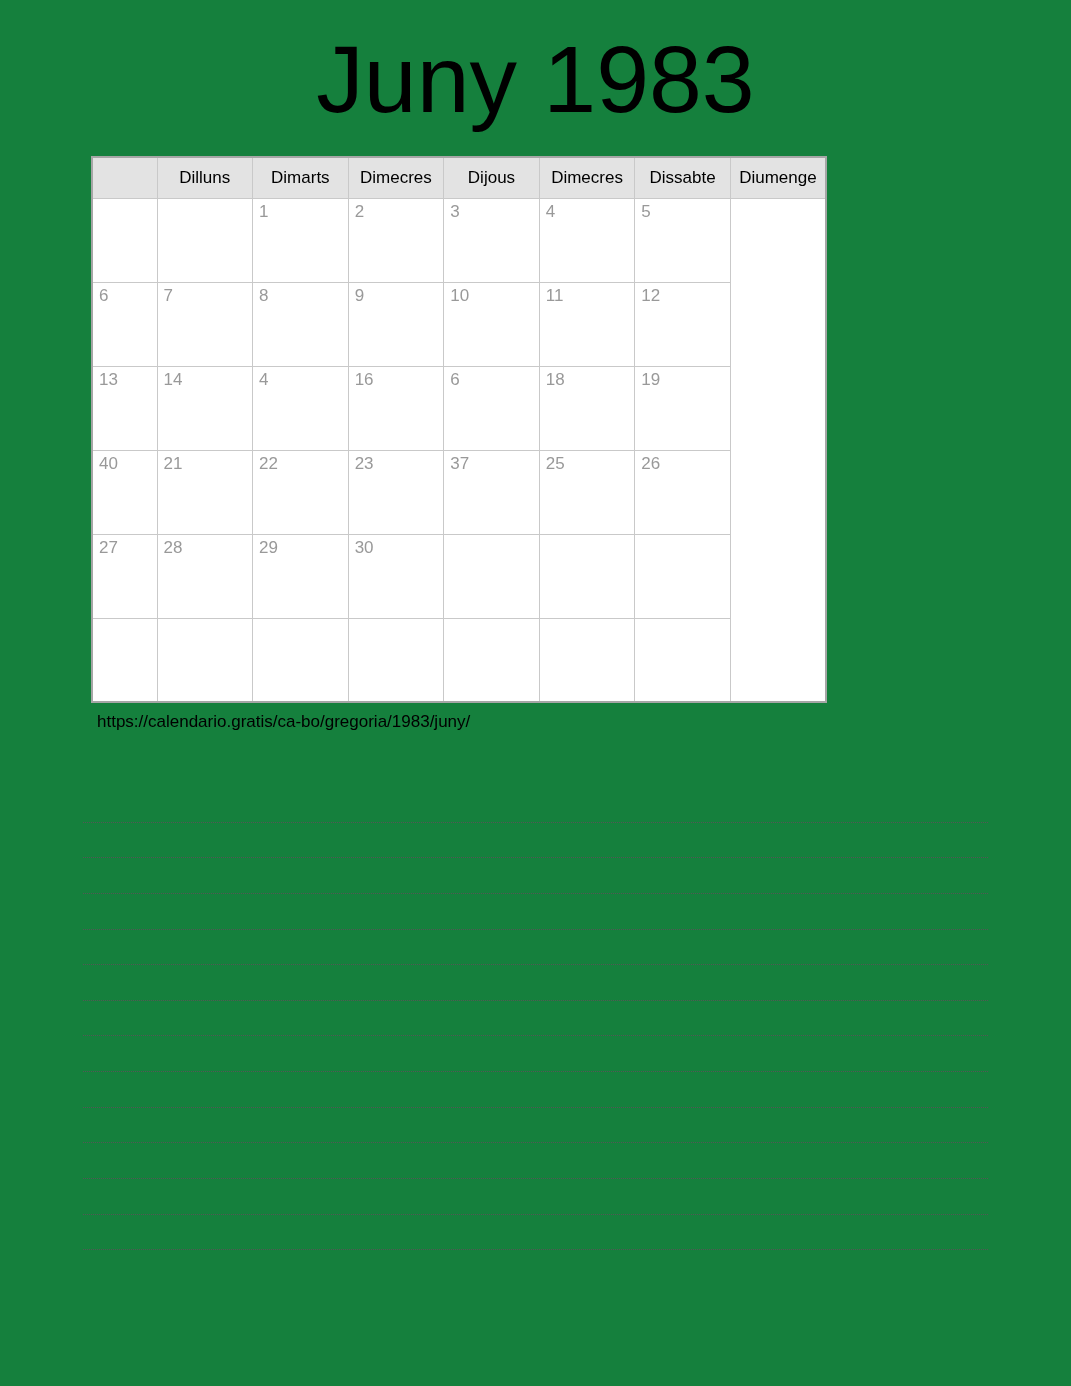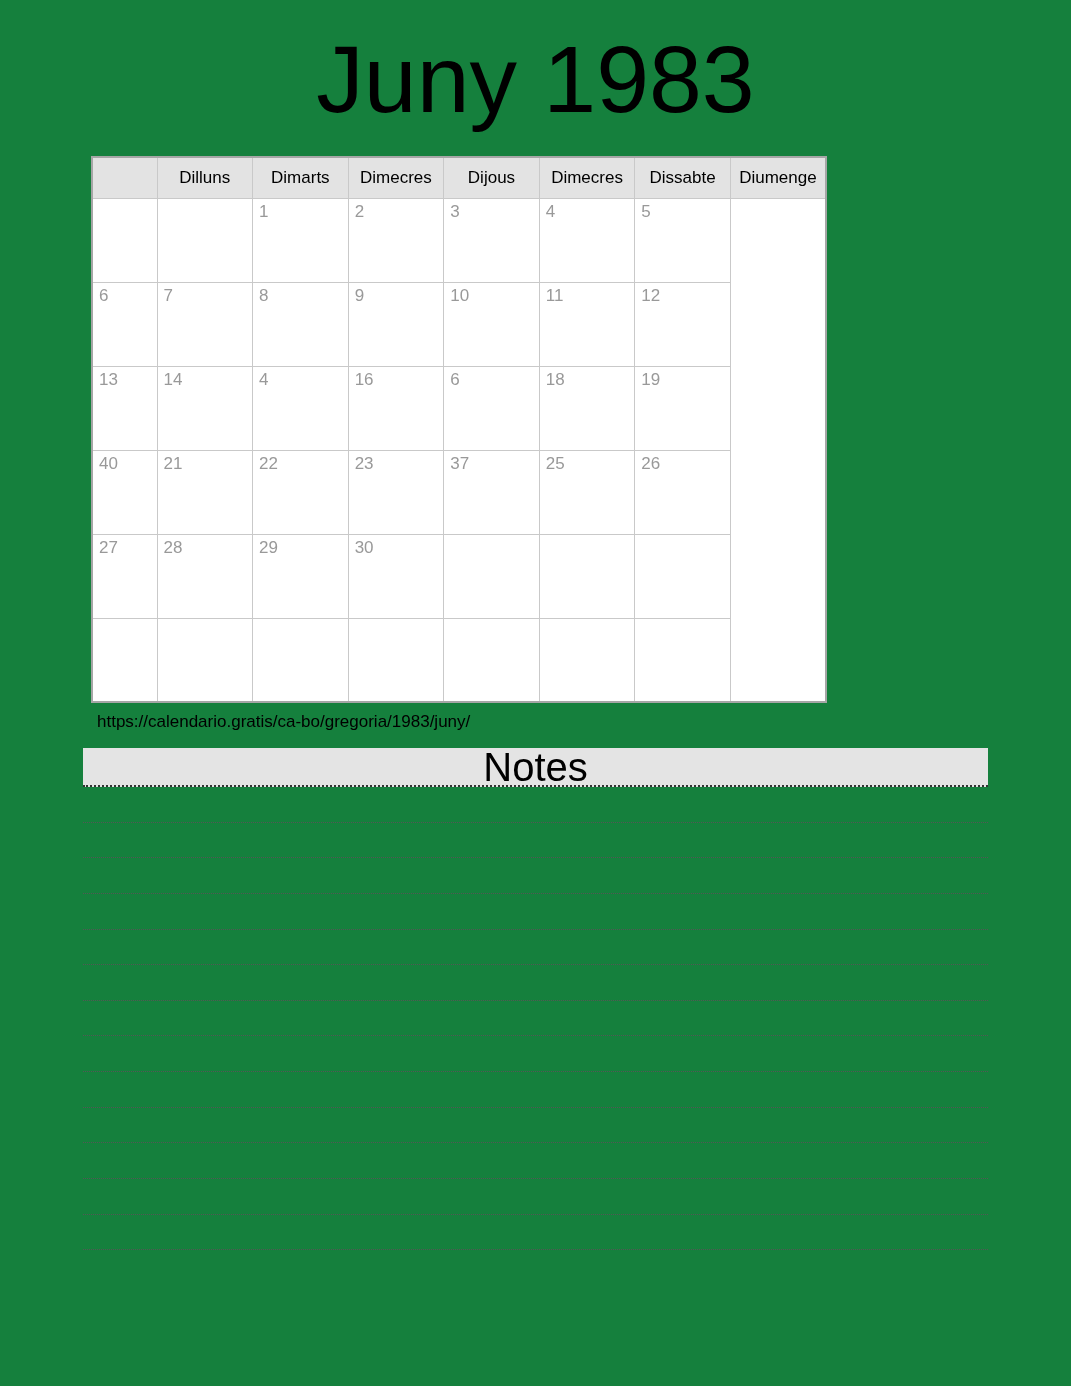--- a/index.html
+++ b/index.html
@@ -176,23 +176,20 @@
             <td class="day-cell"></td>
             <td class="day-cell"></td>
             <td class="day-cell"></td>
           </tr>
         </tbody>
     </table>
   </div>
 
   <div class="source-url">https://calendario.gratis/ca-bo/gregoria/1983/juny/</div>
 
-  <div class="notes-header">
-    <span>Notes</span>
-  </div>
 
   <div class="note-lines" id="note-lines">
       <div class="note-line"></div>
       <div class="note-line"></div>
       <div class="note-line"></div>
       <div class="note-line"></div>
       <div class="note-line"></div>
       <div class="note-line"></div>
       <div class="note-line"></div>
       <div class="note-line"></div>

